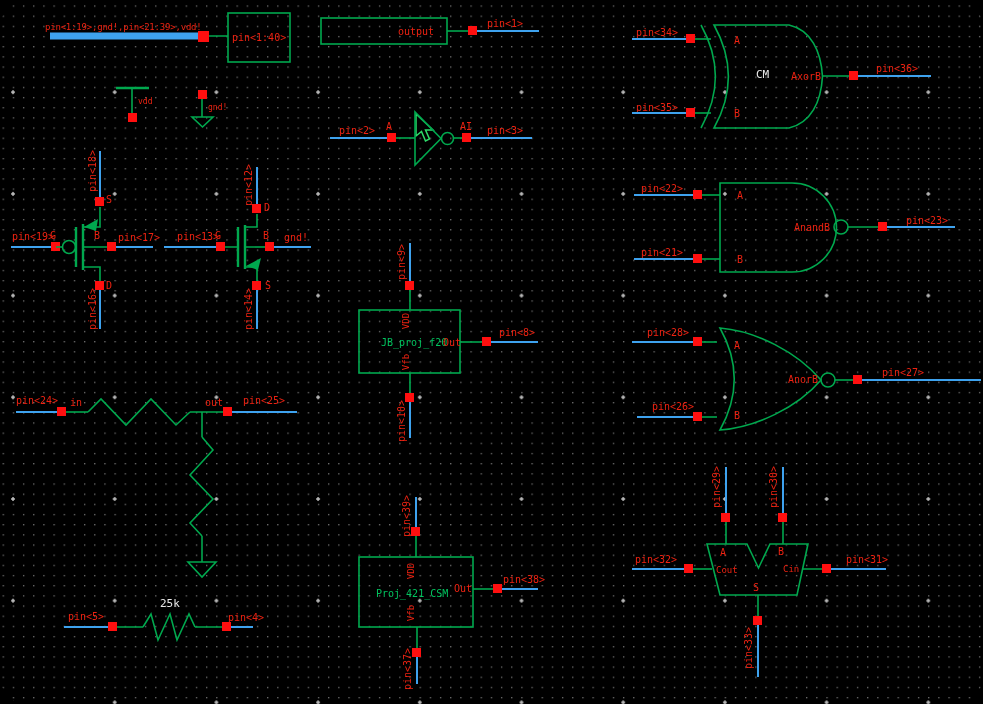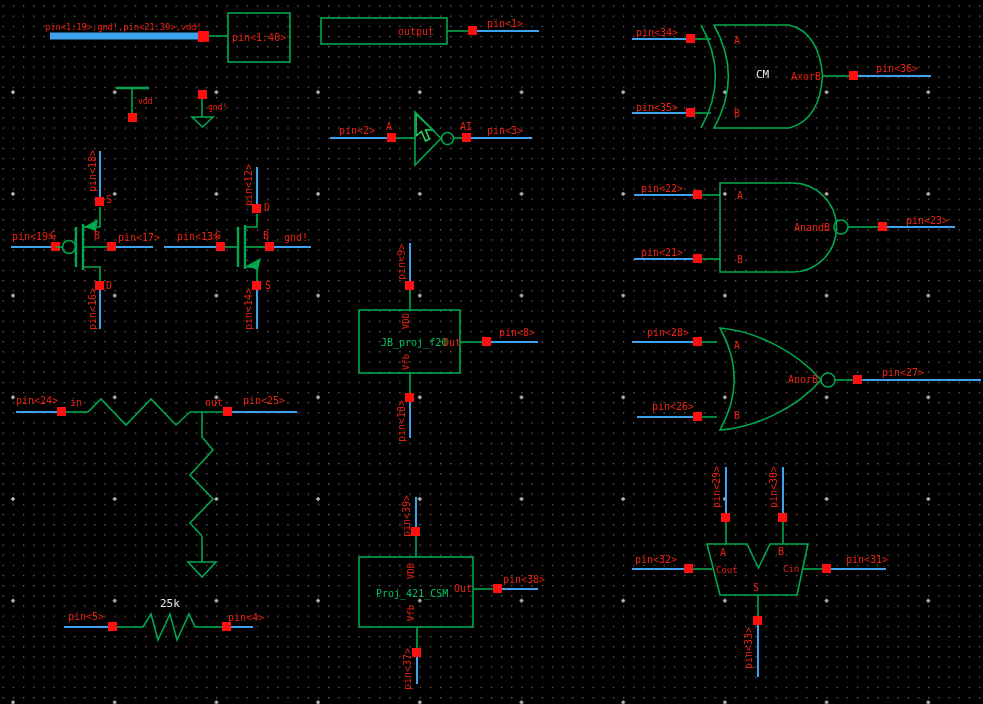--- a/index.html
+++ b/index.html
@@ -1,16 +1,16 @@
 <!DOCTYPE html>
 <html><head>
 <meta charset="utf-8">
 <style>
   html,body{margin:0;padding:0;background:#000;}
-  .canvas-wrap{width:983px;height:704px;background:#000;position:relative;overflow:hidden;}
+  .canvas-wrap{width:983px;height:704px;background:#000;position:relative;overflow:hidden;border-radius:27px;}
   svg{display:block;}
   text{font-family:"DejaVu Sans Mono","Liberation Mono",monospace;fill:#ee2211;}
   .lbl{font-size:10px;}
   .busl{font-size:9px;letter-spacing:-0.2px;}
   .s8{font-size:8px;}
   .s9{font-size:9px;}
   .white{fill:#e9e9e9;font-size:11px;}
   .gtext{fill:#00c35e;font-size:10px;}
   .end{text-anchor:end;}
   .mid{text-anchor:middle;}

